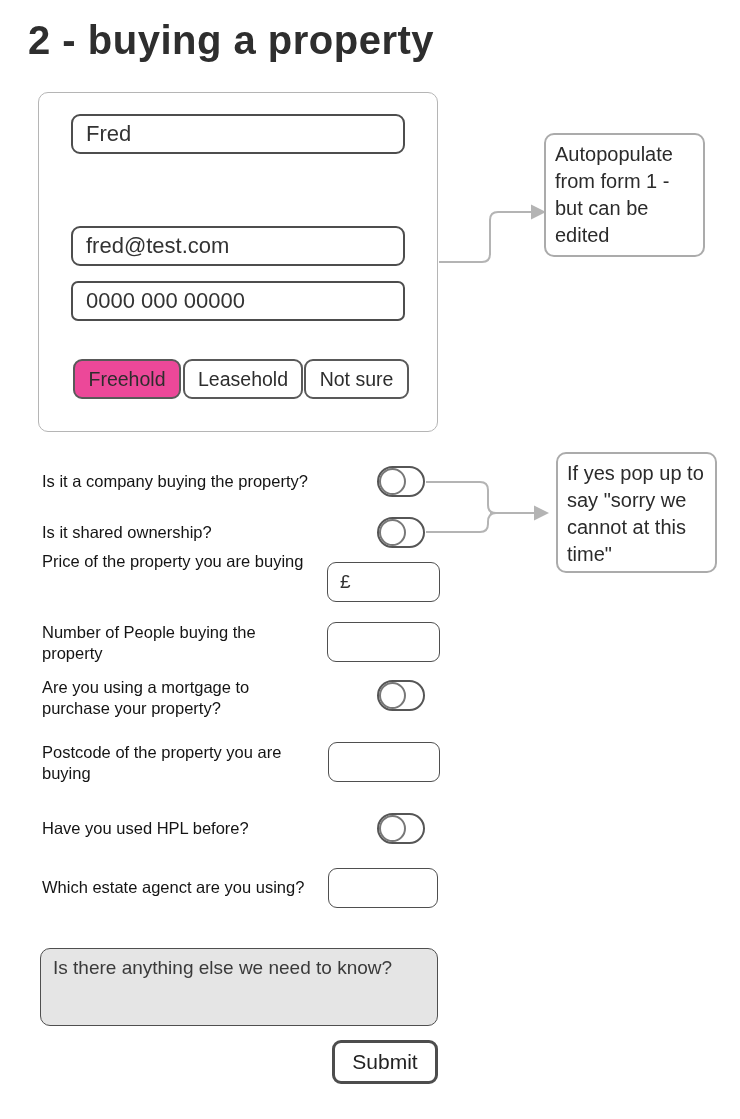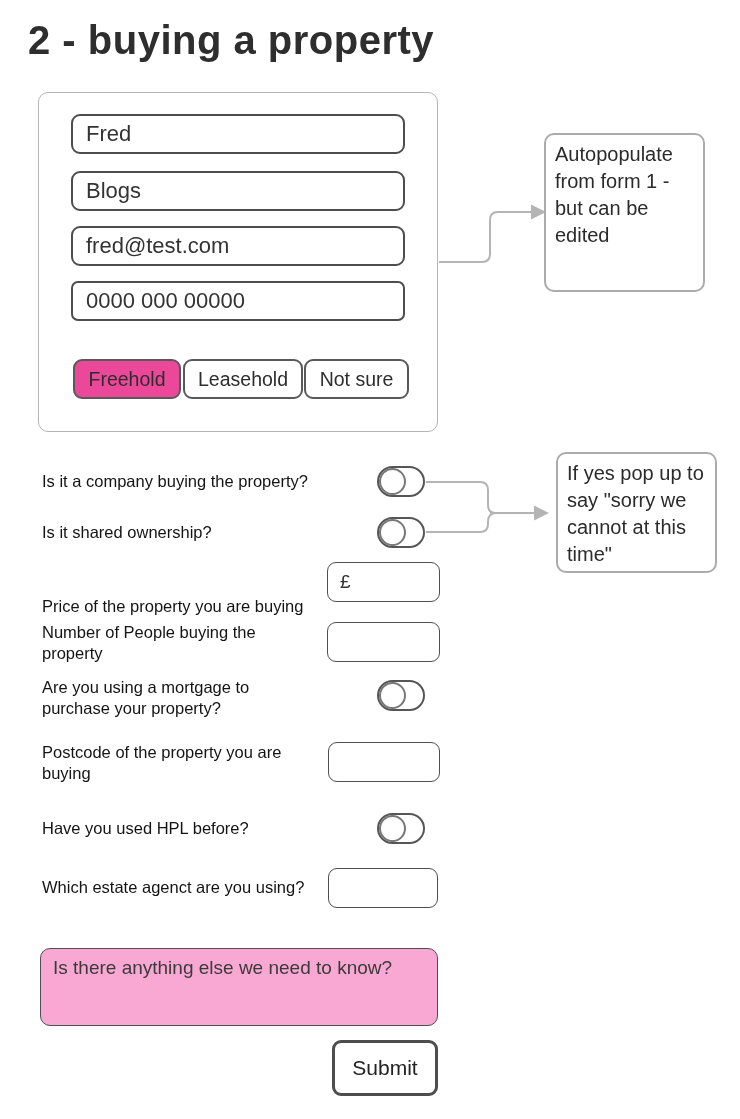--- a/index.html
+++ b/index.html
@@ -38,21 +38,21 @@
     display: flex; align-items: center; justify-content: center;
     cursor: pointer;
   }
   .tenure-btn.selected { background: #ec4899; }
 
   
   .note {
     border: 2px solid #ababab; border-radius: 10px; background: #fff;
     padding: 6px 9px; font-size: 20px; line-height: 27px; color: #2b2b2b;
   }
-  .note-1 { left: 544px; top: 133px; width: 161px; height: 159px; }
+  .note-1 { left: 544px; top: 133px; width: 161px; height: 124px; }
   .note-2 { left: 556px; top: 452px; width: 161px; height: 121px; }
 
   
   .qlabel {
     left: 42px; width: 300px;
     font-size: 16.5px; line-height: 21px; color: #141414;
     white-space: pre-line;
   }
   .toggle {
     width: 48px; height: 31px;
@@ -66,43 +66,42 @@
   }
   input.sfield {
     position: absolute; height: 40px;
     border: 1.5px solid #4f4f4f; border-radius: 9px; background: #fff;
     font-family: "Liberation Sans", sans-serif;
     font-size: 19px; color: #333; padding: 0 12px; outline: none;
   }
 
   textarea.notes-area {
     left: 40px; top: 948px; width: 398px; height: 78px;
-    border: 1.5px solid #4f4f4f; border-radius: 10px; background: #f9a8d4;
+    border: 1.5px solid #4f4f4f; border-radius: 10px; background: #e5e5e5;
     font-family: "Liberation Sans", sans-serif;
     font-size: 19px; color: #3a3a3a; padding: 8px 12px;
     resize: none; outline: none; overflow: hidden;
   }
   .submit-btn {
-    left: 332px; top: 1040px; width: 106px; height: 56px;
+    left: 332px; top: 1040px; width: 106px; height: 44px;
     border: 3px solid #4d4d4d; border-radius: 9px; background: #fff;
     font-family: "Liberation Sans", sans-serif;
     font-size: 21px; color: #222;
     display: flex; align-items: center; justify-content: center;
     cursor: pointer;
   }
   svg.connectors { left: 0; top: 0; pointer-events: none; }
 </style>
 </head>
 <body>
 
 <h1 class="abs page-title">2 - buying a property</h1>
 
 <div class="abs card">
   <input class="cfield" style="top: 21px;" readonly="" value="Fred">
-  <input class="cfield" style="top: 78px;" readonly="" value="Blogs">
   <input class="cfield" style="top: 133px;" readonly="" value="fred@test.com">
   <input class="cfield" style="top: 188px; border-radius: 7px;" readonly="" value="0000 000 00000">
   <div class="tenure-btn selected" style="left:34px;width:108px">Freehold</div>
   <div class="tenure-btn" style="left:144px;width:120px">Leasehold</div>
   <div class="tenure-btn" style="left:265px;width:105px">Not sure</div>
 </div>
 
 <svg class="abs connectors" width="740" height="1119" viewBox="0 0 740 1119">
   <g stroke="#b4b4b4" stroke-width="2" fill="none">
     <path d="M439 262 H482 Q490 262 490 254 V220 Q490 212 498 212 H531"></path>
@@ -122,21 +121,21 @@
 <div class="abs qlabel" style="top:471px">Is it a company buying the property?</div>
 <div class="abs toggle" style="left:377px;top:466px">
   <div class="knob"></div>
 </div>
 
 <div class="abs qlabel" style="top:522px">Is it shared ownership?</div>
 <div class="abs toggle" style="left:377px;top:517px">
   <div class="knob"></div>
 </div>
 
-<div class="abs qlabel" style="top:596px">Price of the property you are buying</div>
+<div class="abs qlabel" style="top:551px">Price of the property you are buying</div>
 <input class="sfield" style="left: 327px; top: 562px; width: 113px;" readonly="" value="£">
 
 <div class="abs qlabel" style="top:622px">Number of People buying the
 property</div>
 <input class="sfield" style="left: 327px; top: 622px; width: 113px;" readonly="" value="">
 
 <div class="abs qlabel" style="top:677px">Are you using a mortgage to
 purchase your property?</div>
 <div class="abs toggle" style="left:377px;top:680px">
   <div class="knob"></div>

